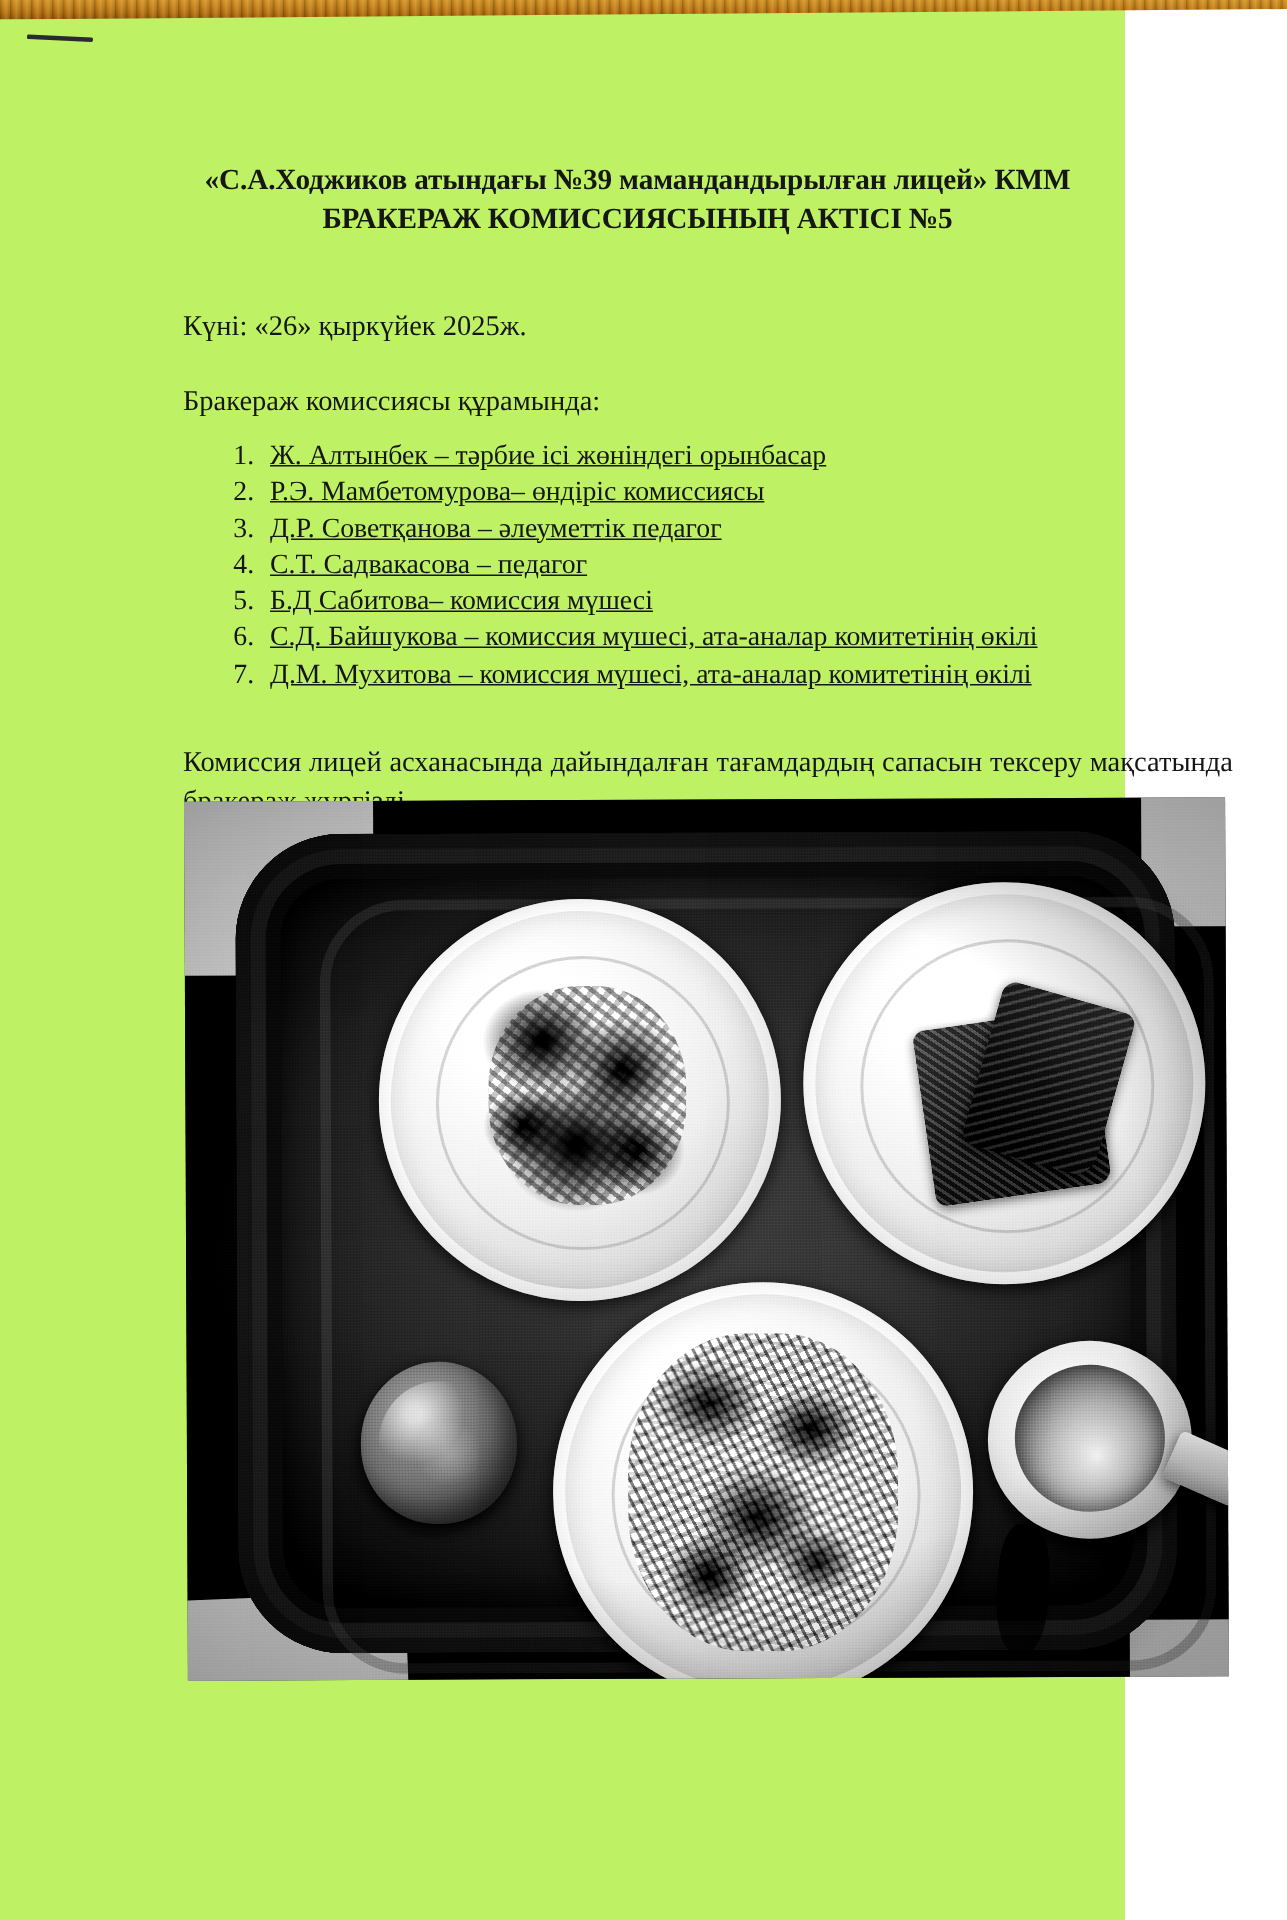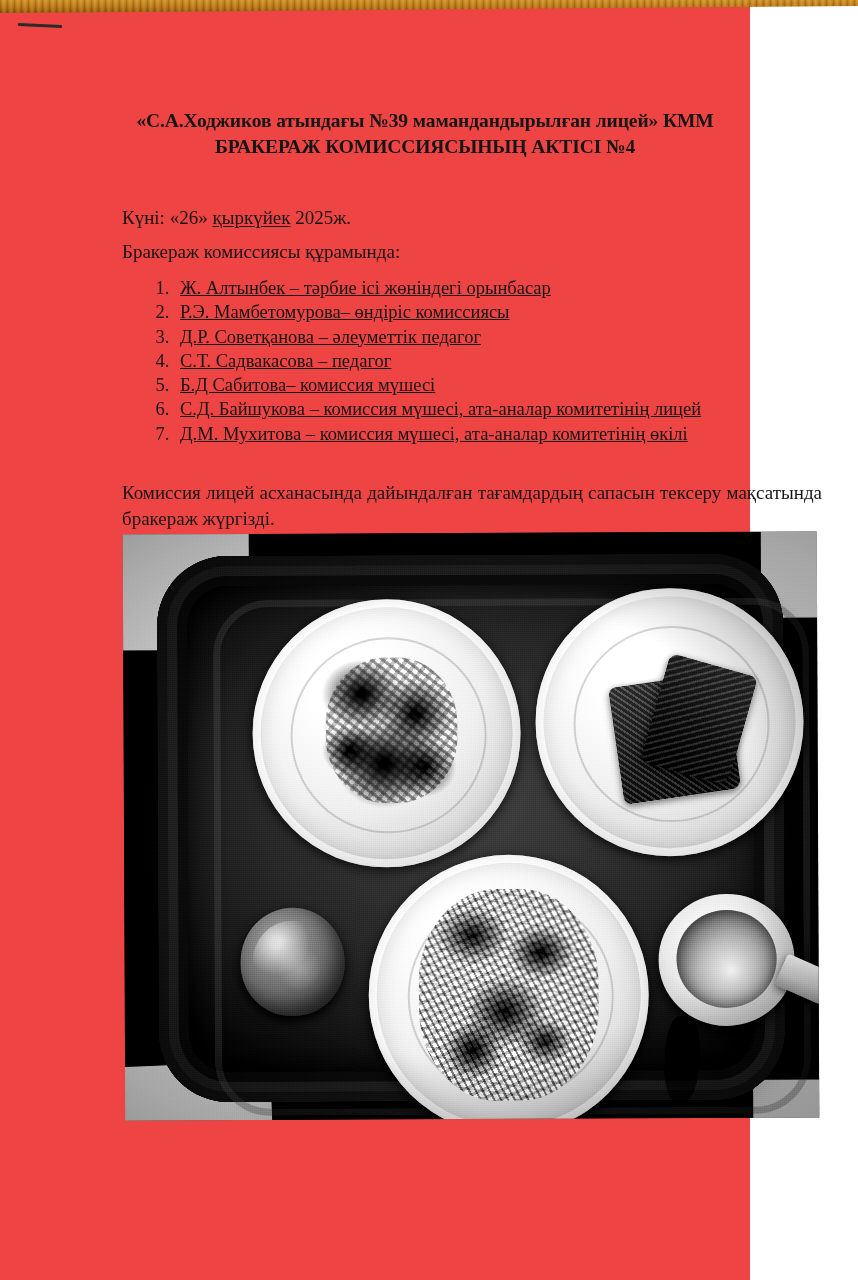--- a/index.html
+++ b/index.html
@@ -41,21 +41,21 @@
     transform: rotate(2.6deg);
     border-radius: 1px;
   }
 
   
   .page {
     position: absolute;
     top: 0; left: 0;
     width: 750px;
     height: 1280px;
-    background: #ef4444;
+    background: #bef264;
   }
 
   .doc-body {
     position: absolute;
     left: 122px;
     top: 108px;
     width: 606px;
   }
 
   .title-block {
@@ -68,26 +68,25 @@
   }
   .title-line-1 { }
   .title-line-2 { }
 
   .date-line {
     margin-top: 46px;
     font-size: 19px;
     line-height: 24px;
   }
   .date-line .underlined {
-    text-decoration: underline;
     text-underline-offset: 2px;
   }
 
   .members-intro {
-    margin-top: 10px;
+    margin-top: 26px;
     font-size: 19px;
     line-height: 24px;
   }
 
   .members-list {
     margin: 12px 0 0 0;
     padding-left: 52px;
     font-size: 18.5px;
     line-height: 24.3px;
     list-style-position: outside;
@@ -354,36 +353,36 @@
 
 <div class="page">
 
   <div class="desk-strip"></div>
   <div class="stray-dash"></div>
 
   <div class="doc-body">
 
     <div class="title-block">
       <div class="title-line-1">«С.А.Ходжиков атындағы №39 мамандандырылған лицей» КММ</div>
-      <div class="title-line-2">БРАКЕРАЖ КОМИССИЯСЫНЫҢ АКТІСІ №4</div>
+      <div class="title-line-2">БРАКЕРАЖ КОМИССИЯСЫНЫҢ АКТІСІ №5</div>
     </div>
 
     <div class="date-line">
       <span>Күні: «26» </span><span class="underlined">қыркүйек</span><span> 2025ж.</span>
     </div>
 
     <div class="members-intro">Бракераж комиссиясы құрамында:</div>
 
     <ol class="members-list">
       <li>Ж. Алтынбек  – тәрбие ісі жөніндегі орынбасар</li>
       <li>Р.Э. Мамбетомурова– өндіріс комиссиясы</li>
       <li>Д.Р. Советқанова  – әлеуметтік педагог</li>
       <li>С.Т. Садвакасова – педагог</li>
       <li>Б.Д Сабитова– комиссия мүшесі</li>
-      <li>С.Д. Байшукова – комиссия мүшесі, ата-аналар комитетінің лицей</li>
+      <li>С.Д. Байшукова – комиссия мүшесі, ата-аналар комитетінің өкілі</li>
       <li>Д.М. Мухитова – комиссия мүшесі, ата-аналар комитетінің өкілі</li>
     </ol>
 
     <div class="closing-para">Комиссия лицей асханасында дайындалған тағамдардың сапасын тексеру мақсатында бракераж жүргізді.</div>
 
   </div>
 
   <div class="photo-frame">
     <div class="photo-inner">
 

